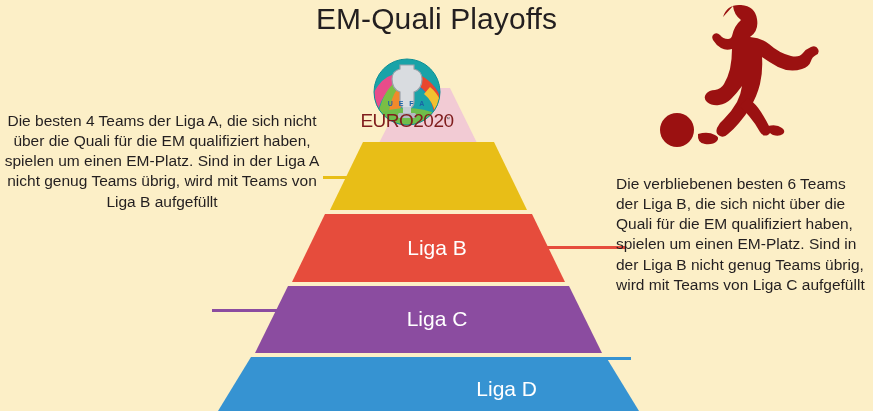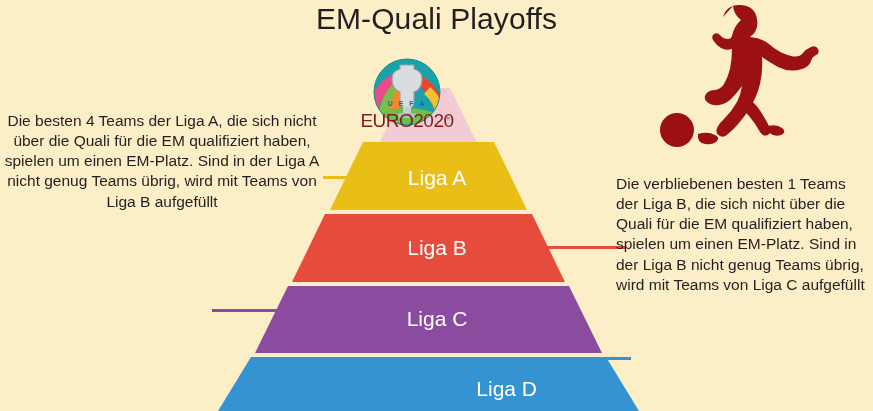--- a/index.html
+++ b/index.html
@@ -86,21 +86,20 @@
 
     <polygon points="363,142 494,142 527,210 330,210" fill="#E8BE17"></polygon>
 
     <polygon points="325,214 532,214 565,282 292,282" fill="#E64C3C"></polygon>
 
     <polygon points="288,286 569,286 602,353 255,353" fill="#8B4CA0"></polygon>
 
     <polygon points="251,357 606,357 639,411 218,411" fill="#3693D2"></polygon>
   </svg>
 
-  <div class="band-label" id="lbl-a">Liga A</div>
   <div class="band-label" id="lbl-c">Liga C</div>
   <div class="band-label" id="lbl-b">Liga B</div>
   <div class="band-label" id="lbl-d">Liga D</div>
 
   <svg class="euro-logo" viewBox="0 0 90 76" width="90" height="76">
     <defs>
       <clipPath id="circClip">
           <circle cx="45" cy="35" r="33"></circle>
         </clipPath>
     </defs>
@@ -146,15 +145,15 @@
     <path fill="#9B1111" d="M108 124 q9 -2 14 2 q4 3 1 6 q-4 3 -10 1 q-5 -2 -5 -9 z"></path>
     <path fill="#9B1111" d="M38 132 q10 -3 17 1 q5 2 2 6 q-4 4 -12 3 q-8 -1 -7 -10 z"></path>
   </svg>
 
   <div class="conn" id="conn-a"></div>
   <div class="conn" id="conn-b"></div>
   <div class="conn" id="conn-c"></div>
   <div class="conn" id="conn-d"></div>
 
   <div class="callout" id="txt-a">Die besten 4 Teams der Liga A, die sich nicht über die Quali für die EM qualifiziert haben, spielen um einen EM-Platz. Sind in der Liga A nicht genug Teams übrig, wird mit Teams von Liga B aufgefüllt</div>
-  <div class="callout" id="txt-b">Die verbliebenen besten 1 Teams der Liga B, die sich nicht über die Quali für die EM qualifiziert haben, spielen um einen EM-Platz. Sind in der Liga B nicht genug Teams übrig, wird mit Teams von Liga C aufgefüllt</div>
+  <div class="callout" id="txt-b">Die verbliebenen besten 6 Teams der Liga B, die sich nicht über die Quali für die EM qualifiziert haben, spielen um einen EM-Platz. Sind in der Liga B nicht genug Teams übrig, wird mit Teams von Liga C aufgefüllt</div>
 
 </div>
 
 </body></html>

